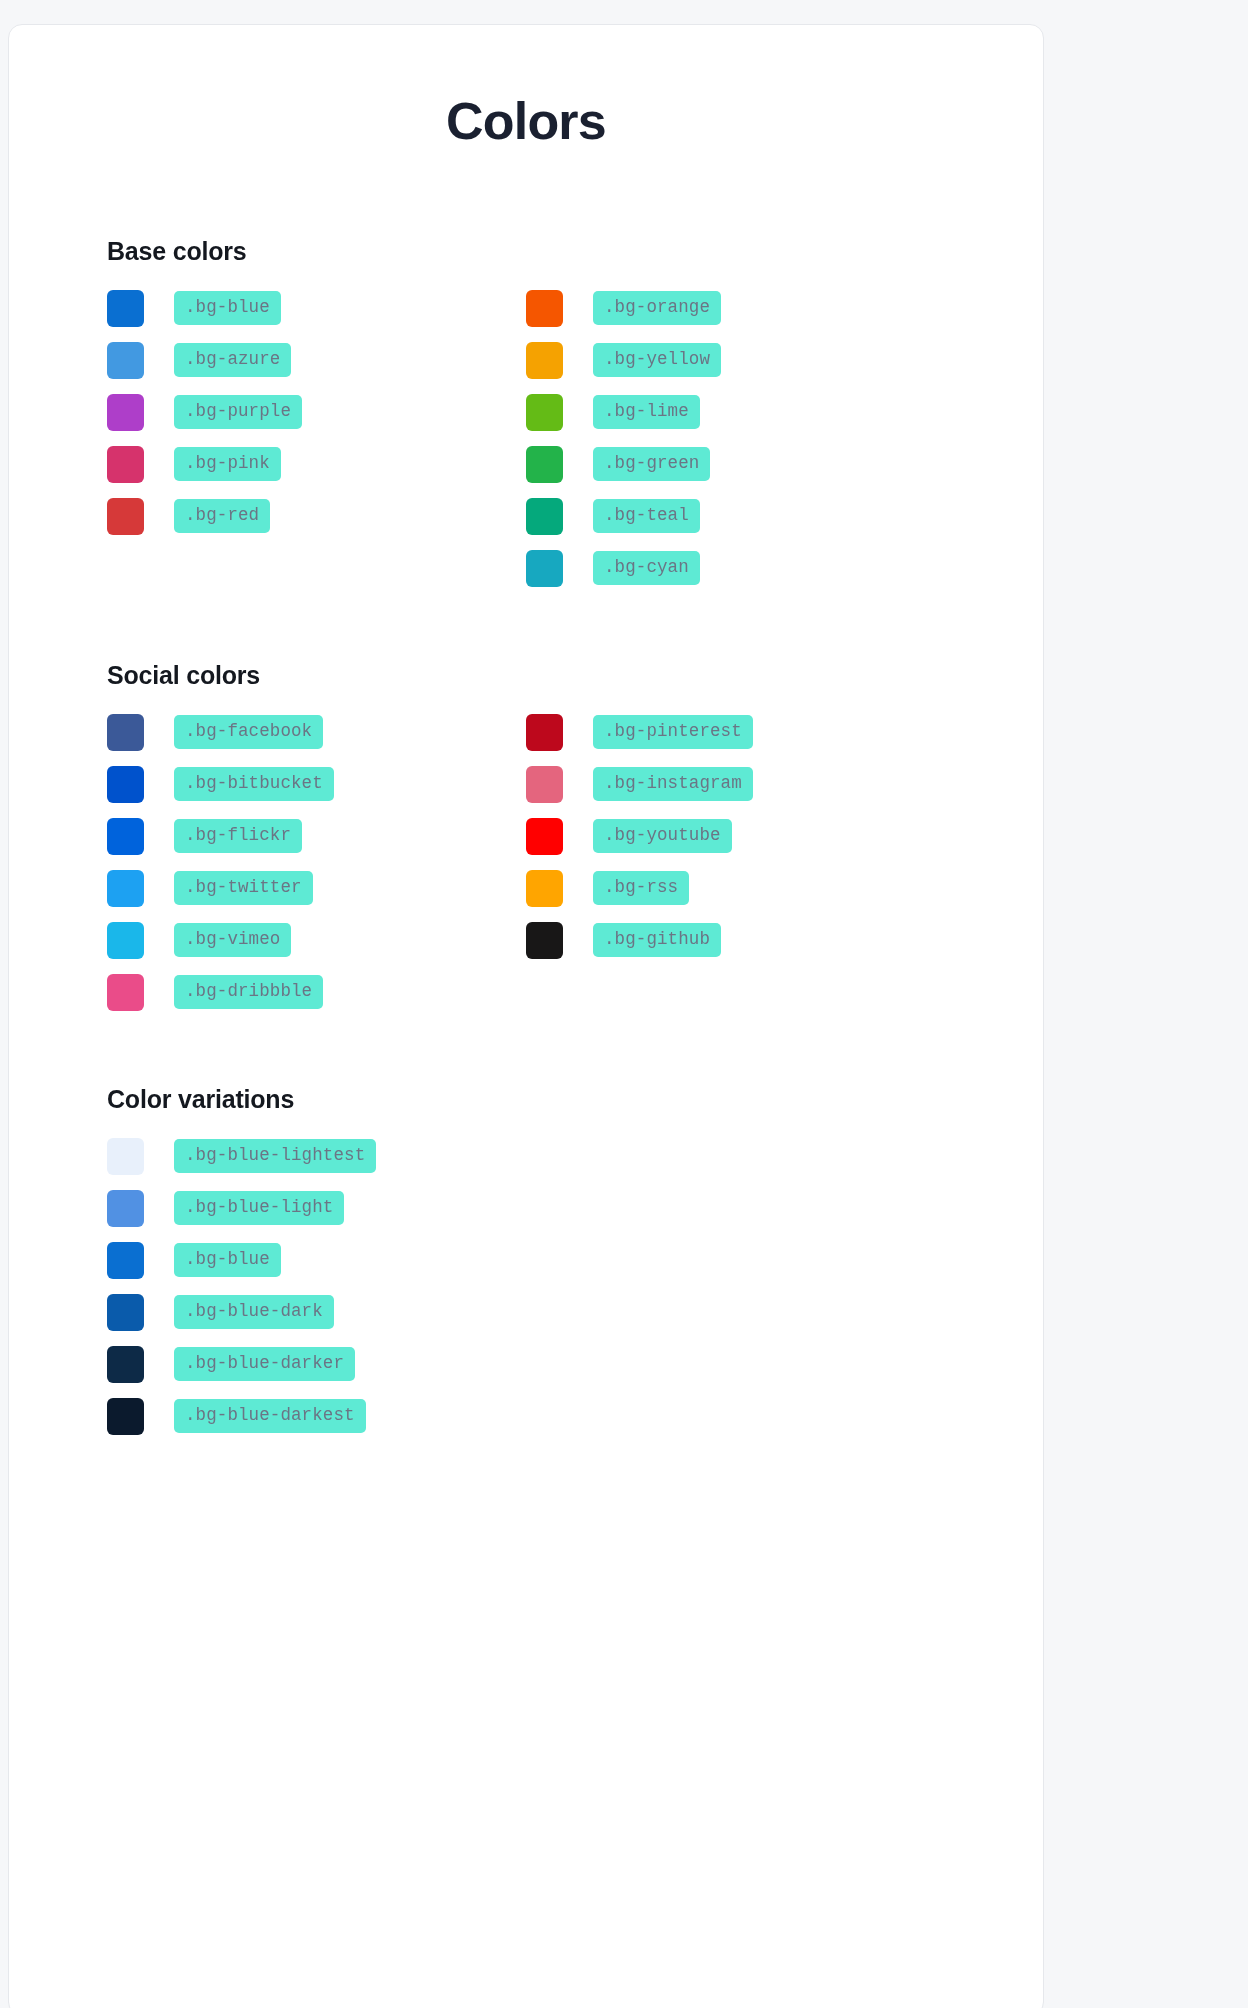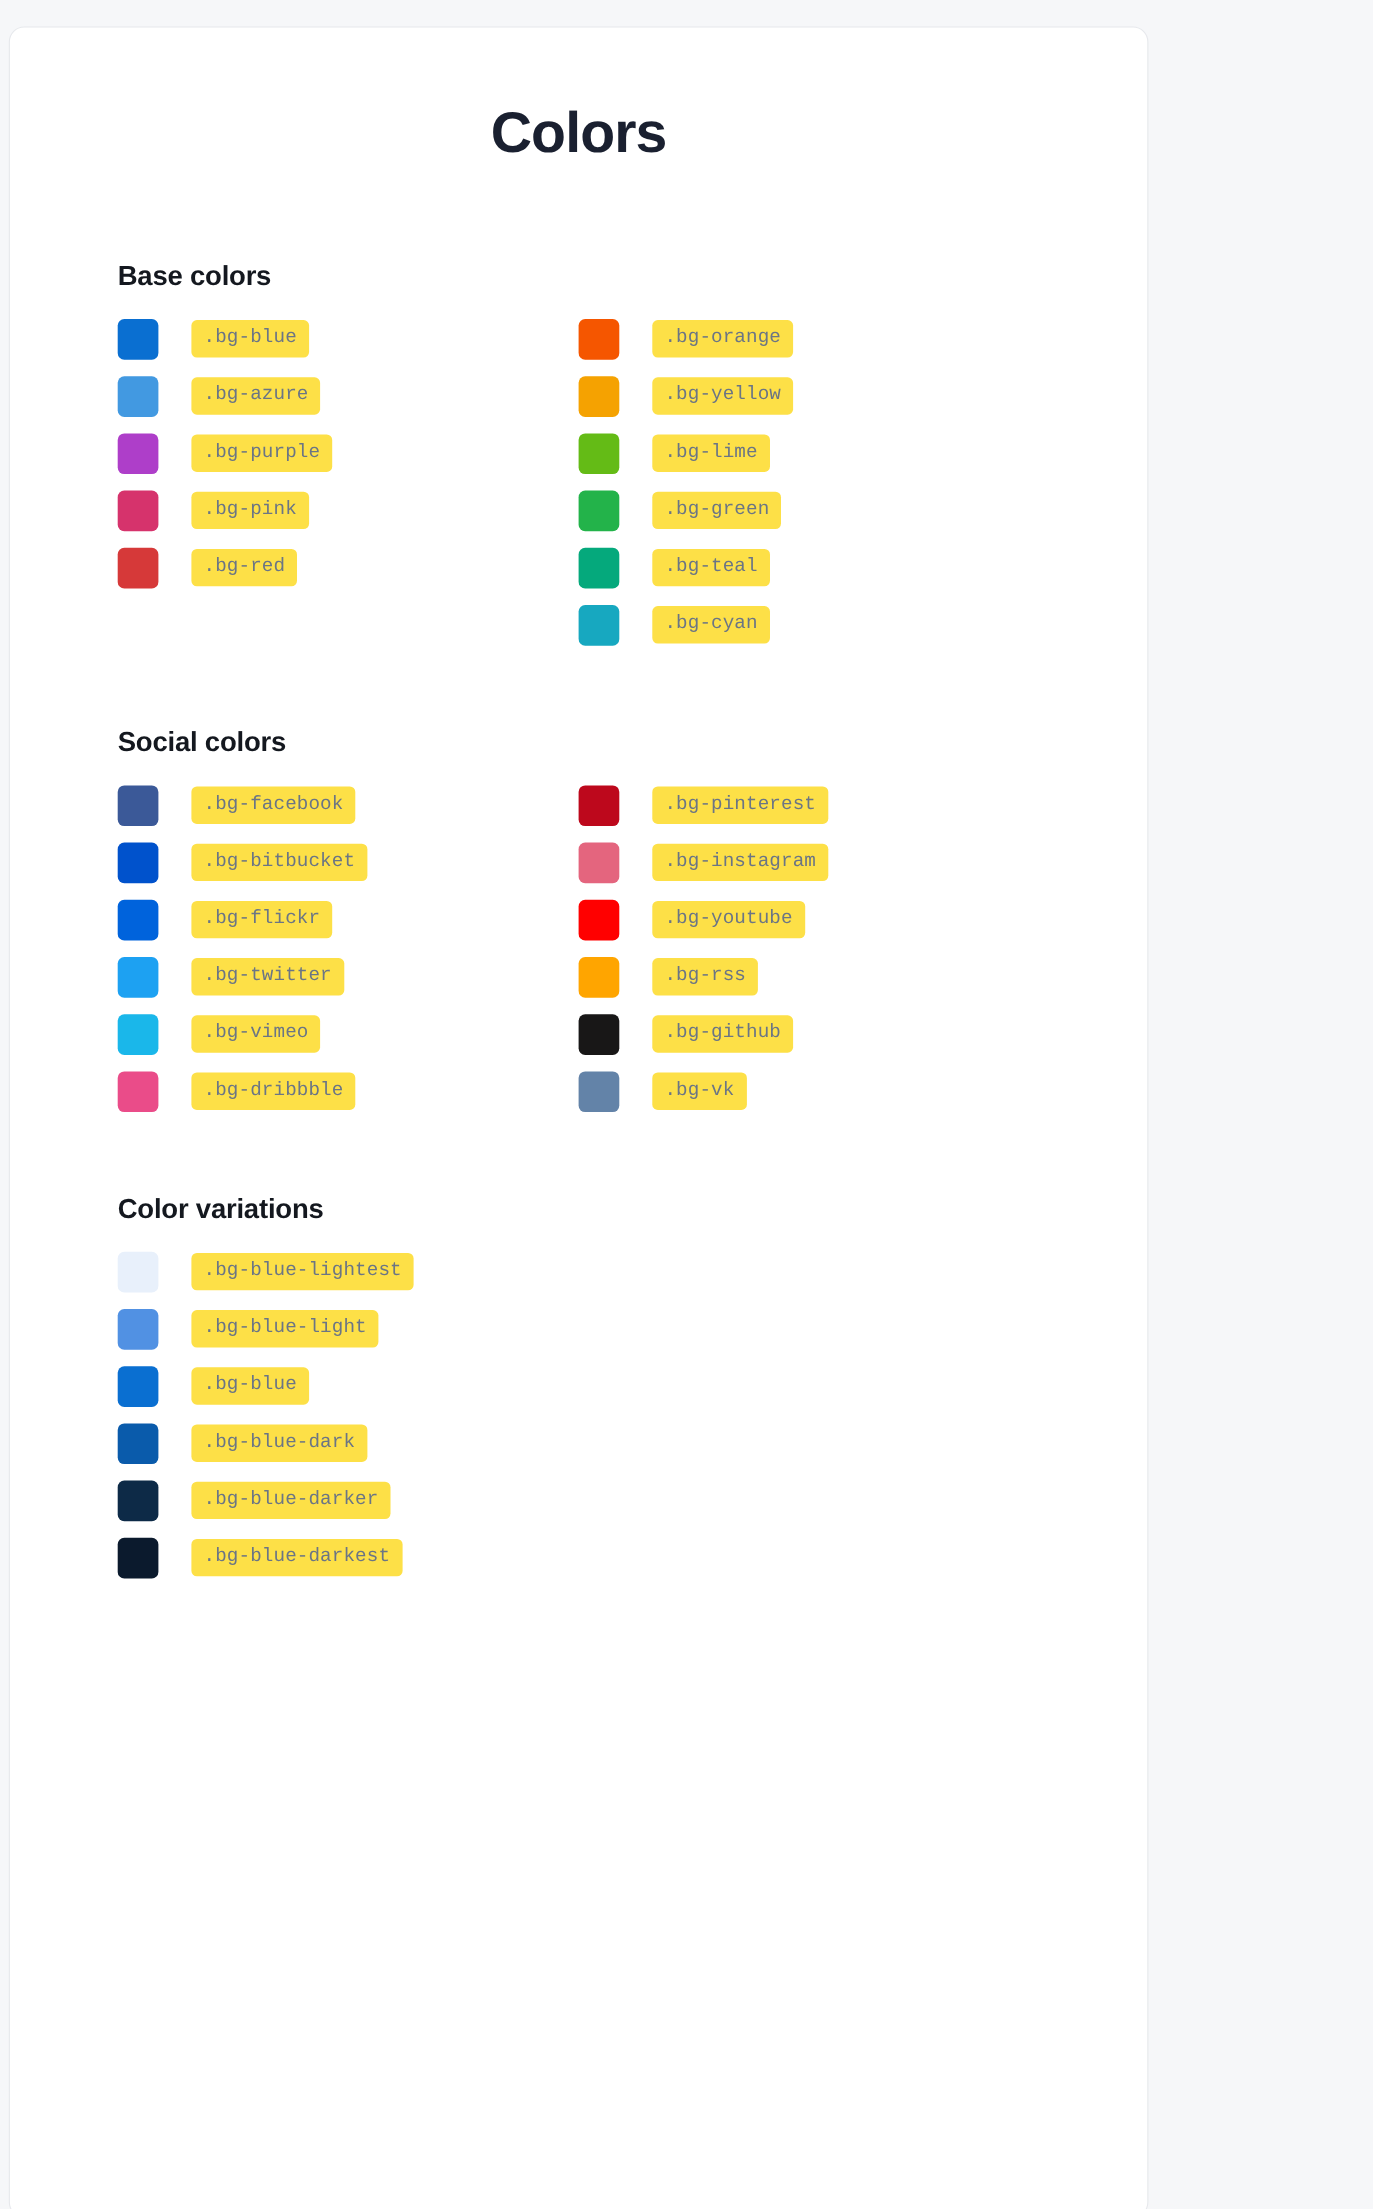--- a/index.html
+++ b/index.html
@@ -83,21 +83,21 @@
     height: 37px;
     border-radius: 6px;
     flex: 0 0 auto;
   }
 
   .swatch-label {
     margin-left: 30px;
     display: inline-block;
     padding: 4px 11px 5px 11px;
     border-radius: 5px;
-    background: #fde047;
+    background: #5eead4;
     color: #6b7585;
     font-family: "Liberation Mono", "DejaVu Sans Mono", monospace;
     font-size: 17.5px;
     line-height: 1.4;
     letter-spacing: 0.1px;
     white-space: nowrap;
   }
 </style>
 </head>
 <body style="background: rgb(246, 247, 249);">
@@ -201,24 +201,20 @@
               <code class="swatch-label">.bg-youtube</code>
             </div>
             <div class="swatch-row">
               <div class="swatch" style="background: rgb(255, 165, 0);"></div>
               <code class="swatch-label">.bg-rss</code>
             </div>
             <div class="swatch-row">
               <div class="swatch" style="background: rgb(24, 23, 23);"></div>
               <code class="swatch-label">.bg-github</code>
             </div>
-            <div class="swatch-row">
-              <div class="swatch" style="background: rgb(99, 131, 168);"></div>
-              <code class="swatch-label">.bg-vk</code>
-            </div>
           </div>
         </div>
       </div>
       <div class="section">
         <h2 class="section-title">Color variations</h2>
         <div class="grid one-col">
           <div class="col">
             <div class="swatch-row">
               <div class="swatch" style="background: rgb(232, 240, 251);"></div>
               <code class="swatch-label">.bg-blue-lightest</code>

